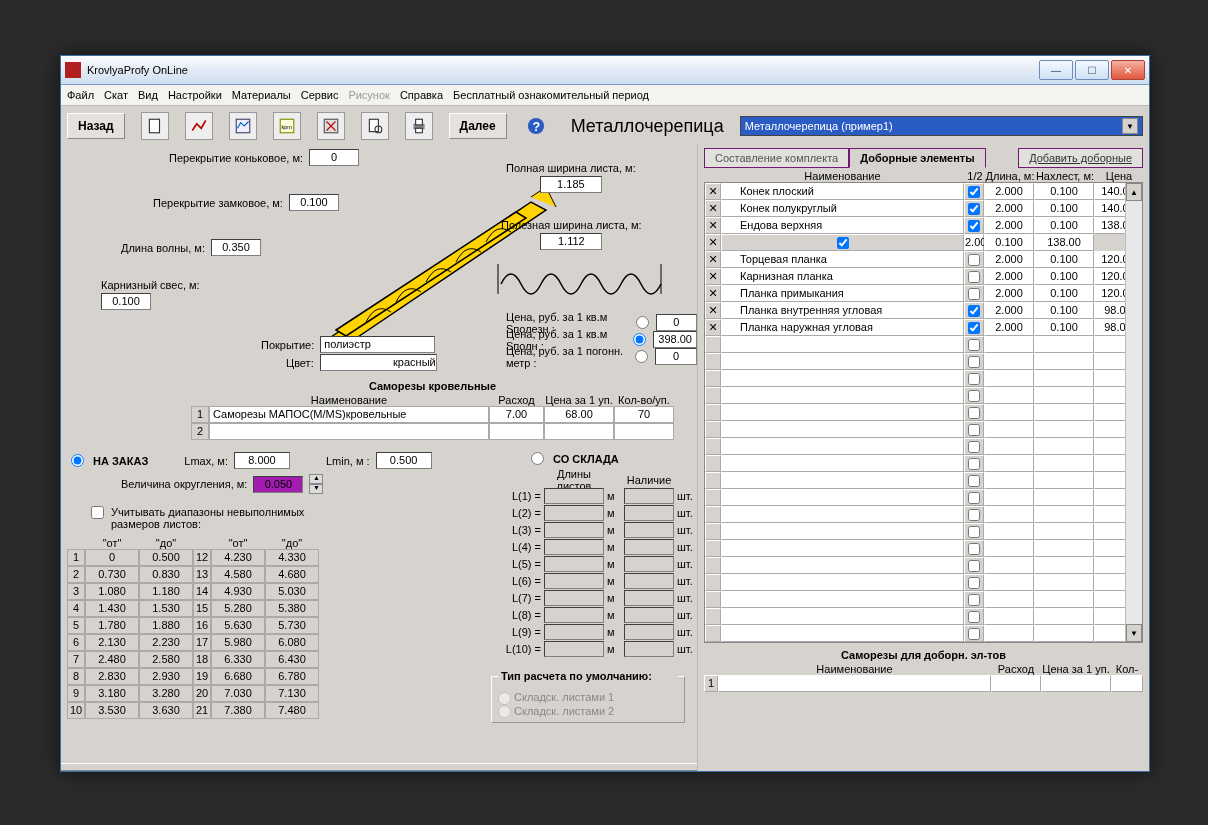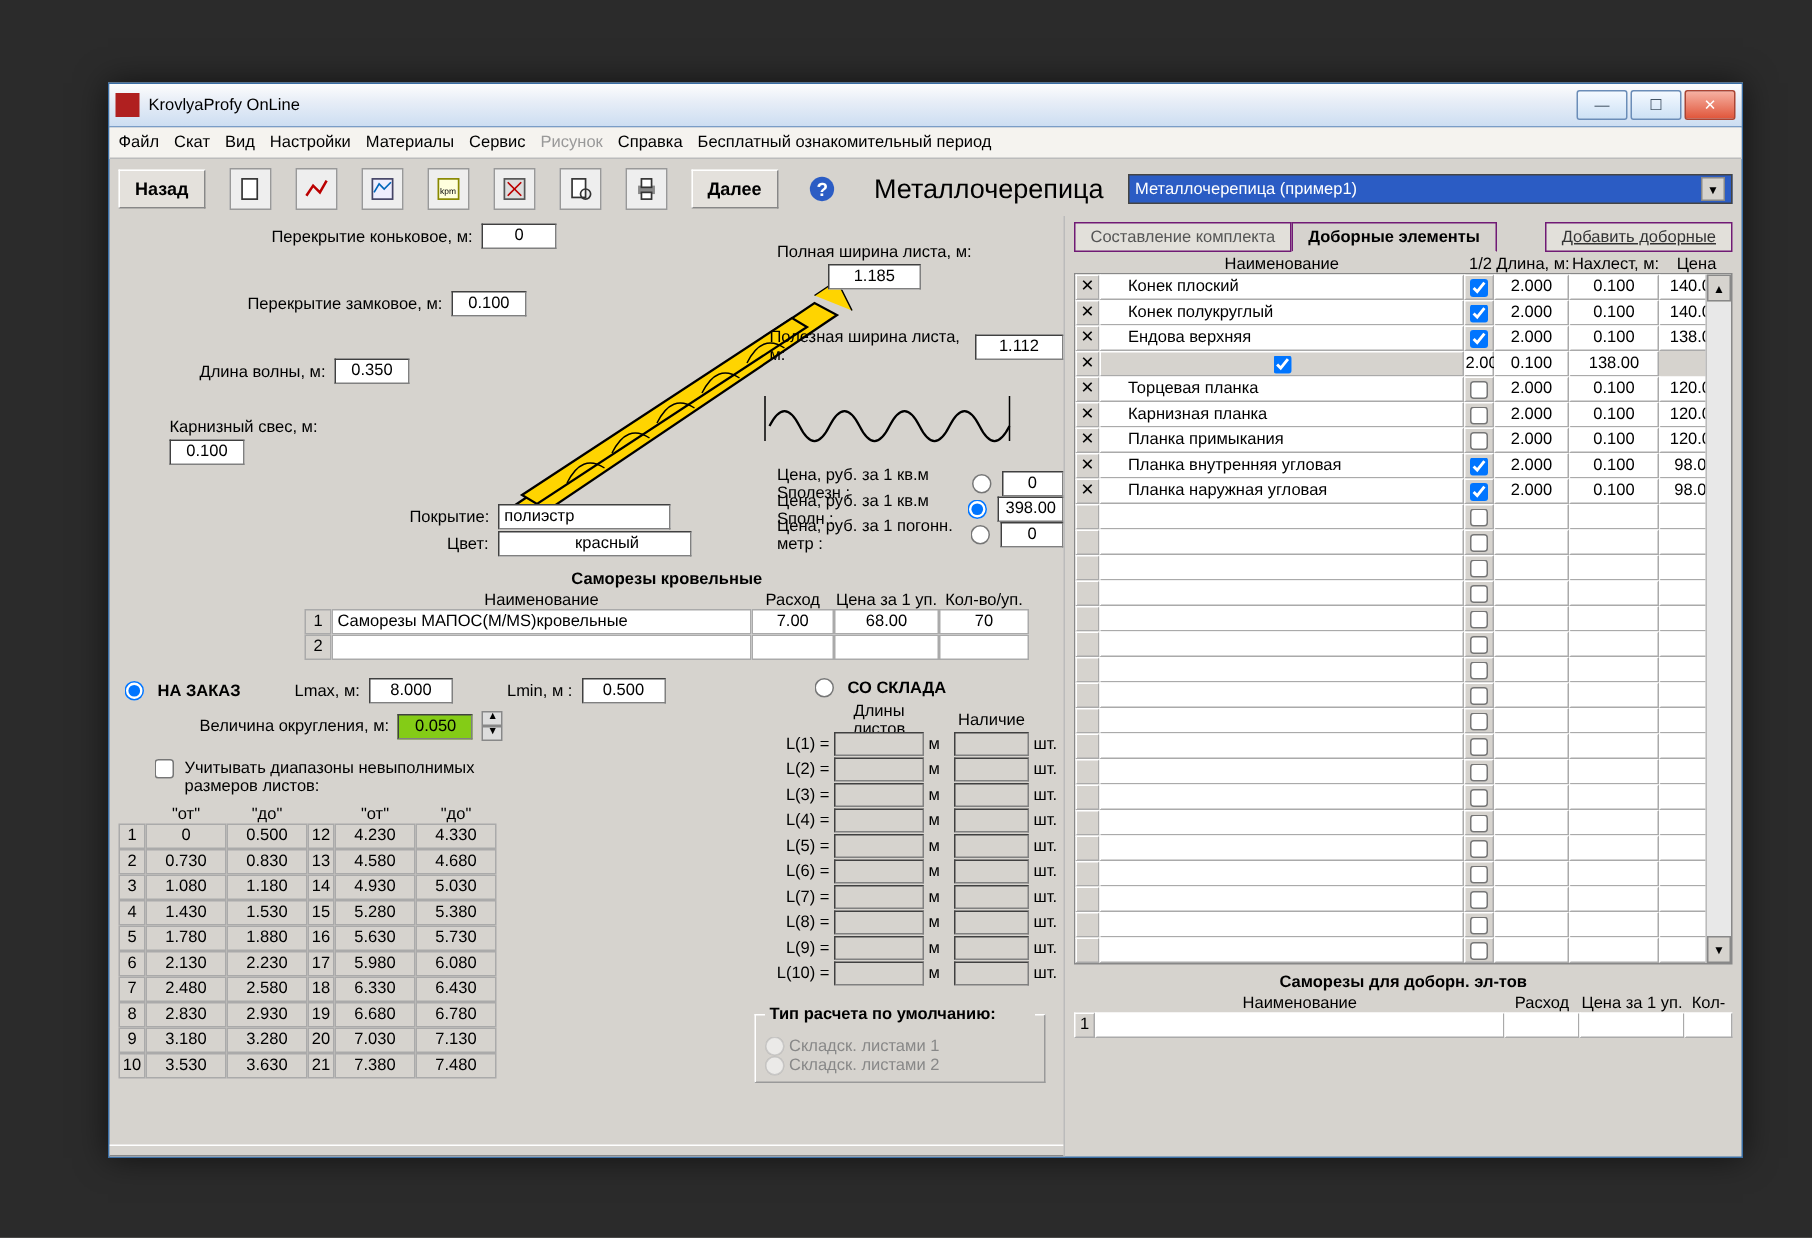--- a/index.html
+++ b/index.html
@@ -1,17 +1,17 @@
 <!DOCTYPE html>
 <html><head>
 <meta charset="utf-8">
 <style>
   html,body{margin:0;padding:0;font-family:Tahoma,Arial,sans-serif;font-size:11px;background:#2b2b2b;}
   .desktop{width:1208px;height:825px;background:#2b2b2b;position:relative;}
-  .window{position:absolute;left:60px;top:55px;width:1088px;height:715px;background:#d6d3ce;border:1px solid #3a6ea5;box-shadow:0 0 20px rgba(0,0,0,.6);margin-left:12px;}
+  .window{position:absolute;left:60px;top:55px;width:1088px;height:715px;background:#d6d3ce;border:1px solid #3a6ea5;box-shadow:0 0 20px rgba(0,0,0,.6);}
   .titlebar{height:28px;background:linear-gradient(#fdfdfd,#e8eef7 40%,#cddef2);border-bottom:1px solid #7a9dc7;display:flex;align-items:center;padding:0 4px;}
   .titlebar .app-icon{width:16px;height:16px;background:#b02020;margin-right:6px;}
   .titlebar .title{flex:1;color:#000;}
   .winbtn{width:32px;height:18px;margin-left:2px;border:1px solid #6b8db8;background:linear-gradient(#f4f9ff,#cde1f5);border-radius:2px;display:flex;align-items:center;justify-content:center;font-size:10px;color:#456;cursor:pointer;}
   .winbtn.close{background:linear-gradient(#f6b1a2,#e0563b);color:#fff;border-color:#a43;}
   .menubar{height:20px;background:#f5f3ef;border-bottom:1px solid #bbb;display:flex;align-items:center;padding:0 6px;font-size:11px;}
   .menubar span{margin-right:10px;cursor:pointer;}
   .menubar .disabled{color:#999;}
   .toolbar{display:flex;align-items:center;padding:6px 6px 4px;gap:16px;}
   .btn{background:#e4e1dc;border:1px solid #888;border-top-color:#fff;border-left-color:#fff;padding:5px 10px;font-size:12px;font-weight:bold;cursor:pointer;}
@@ -185,37 +185,37 @@
             <g stroke="#000" fill="none">
               <path d="M45 160 q10 -20 25 -10 M75 140 q10 -20 25 -10 M105 120 q10 -20 25 -10 M135 100 q10 -20 25 -10 M165 80 q10 -20 25 -10"></path>
             </g>
           </g>
         </svg>
 
         <div class="paramrow" style="left:445px;top:18px;flex-direction:column;align-items:center;gap:2px;">
             <span class="lbl">Полная ширина листа, м:</span>
             <span class="field" style="width:60px">1.185</span>
           </div>
-        <div class="paramrow" style="left:440px;top:75px;flex-direction:row;align-items:center;gap:2px;">
+        <div class="paramrow" style="left:440px;top:75px;flex-direction:column;align-items:center;gap:2px;">
             <span class="lbl">Полезная ширина листа, м:</span>
             <span class="field" style="width:60px">1.112</span>
           </div>
         <svg style="position:absolute;left:435px;top:115px" width="170" height="40">
             <path d="M5 25 q10 -20 20 0 q10 20 20 0 q10 -20 20 0 q10 20 20 0 q10 -20 20 0 q10 20 20 0 q10 -20 20 0 q10 20 20 0" fill="none" stroke="#000" stroke-width="1.5"></path>
             <line x1="2" y1="5" x2="2" y2="35" stroke="#000"></line>
             <line x1="165" y1="5" x2="165" y2="35" stroke="#000"></line>
           </svg>
 
         <div class="paramrow" style="left:200px;top:192px;">
             <span class="lbl">Покрытие:</span>
             <span class="field" style="width:110px;text-align:left;padding-left:3px">полиэстр</span>
           </div>
         <div class="paramrow" style="left:225px;top:210px;">
             <span class="lbl">Цвет:</span>
-            <span class="field" style="width:110px;text-align:center;padding-left:17px">красный</span>
+            <span class="field" style="width:110px;text-align:right;padding-left:5px">красный</span>
           </div>
 
         <div class="priceblock" style="top:170px">
           <div class="prow">
               <span>Цена, руб. за 1 кв.м Sполезн :</span>
               <input type="radio" name="prc" style="">
               <span class="field">0</span>
             </div>
           <div class="prow">
               <span>Цена, руб. за 1 кв.м Sполн :</span>
@@ -259,21 +259,21 @@
         <div style="position:absolute;left:10px;top:308px;display:flex;align-items:center;gap:6px;">
           <input type="radio" name="src" checked="" style="">
             <b>НА ЗАКАЗ</b>
           <span style="margin-left:30px">Lmax, м:</span>
           <span class="field" style="width:54px">8.000</span>
           <span style="margin-left:30px">Lmin, м :</span>
           <span class="field" style="width:54px">0.500</span>
         </div>
         <div style="position:absolute;left:60px;top:330px;display:flex;align-items:center;gap:6px;">
           <span>Величина округления, м:</span>
-          <span class="field" style="width:48px;background:#84cc16">0.050</span>
+          <span class="field" style="width:48px;background:#a21caf">0.050</span>
           <div class="spinner">
               <div>▲</div>
               <div>▼</div>
             </div>
         </div>
         <div style="position:absolute;left:30px;top:362px;display:flex;align-items:flex-start;gap:4px;width:220px;">
           <input type="checkbox" style="">
             <span>Учитывать диапазоны невыполнимых размеров листов:</span>
         </div>
 

